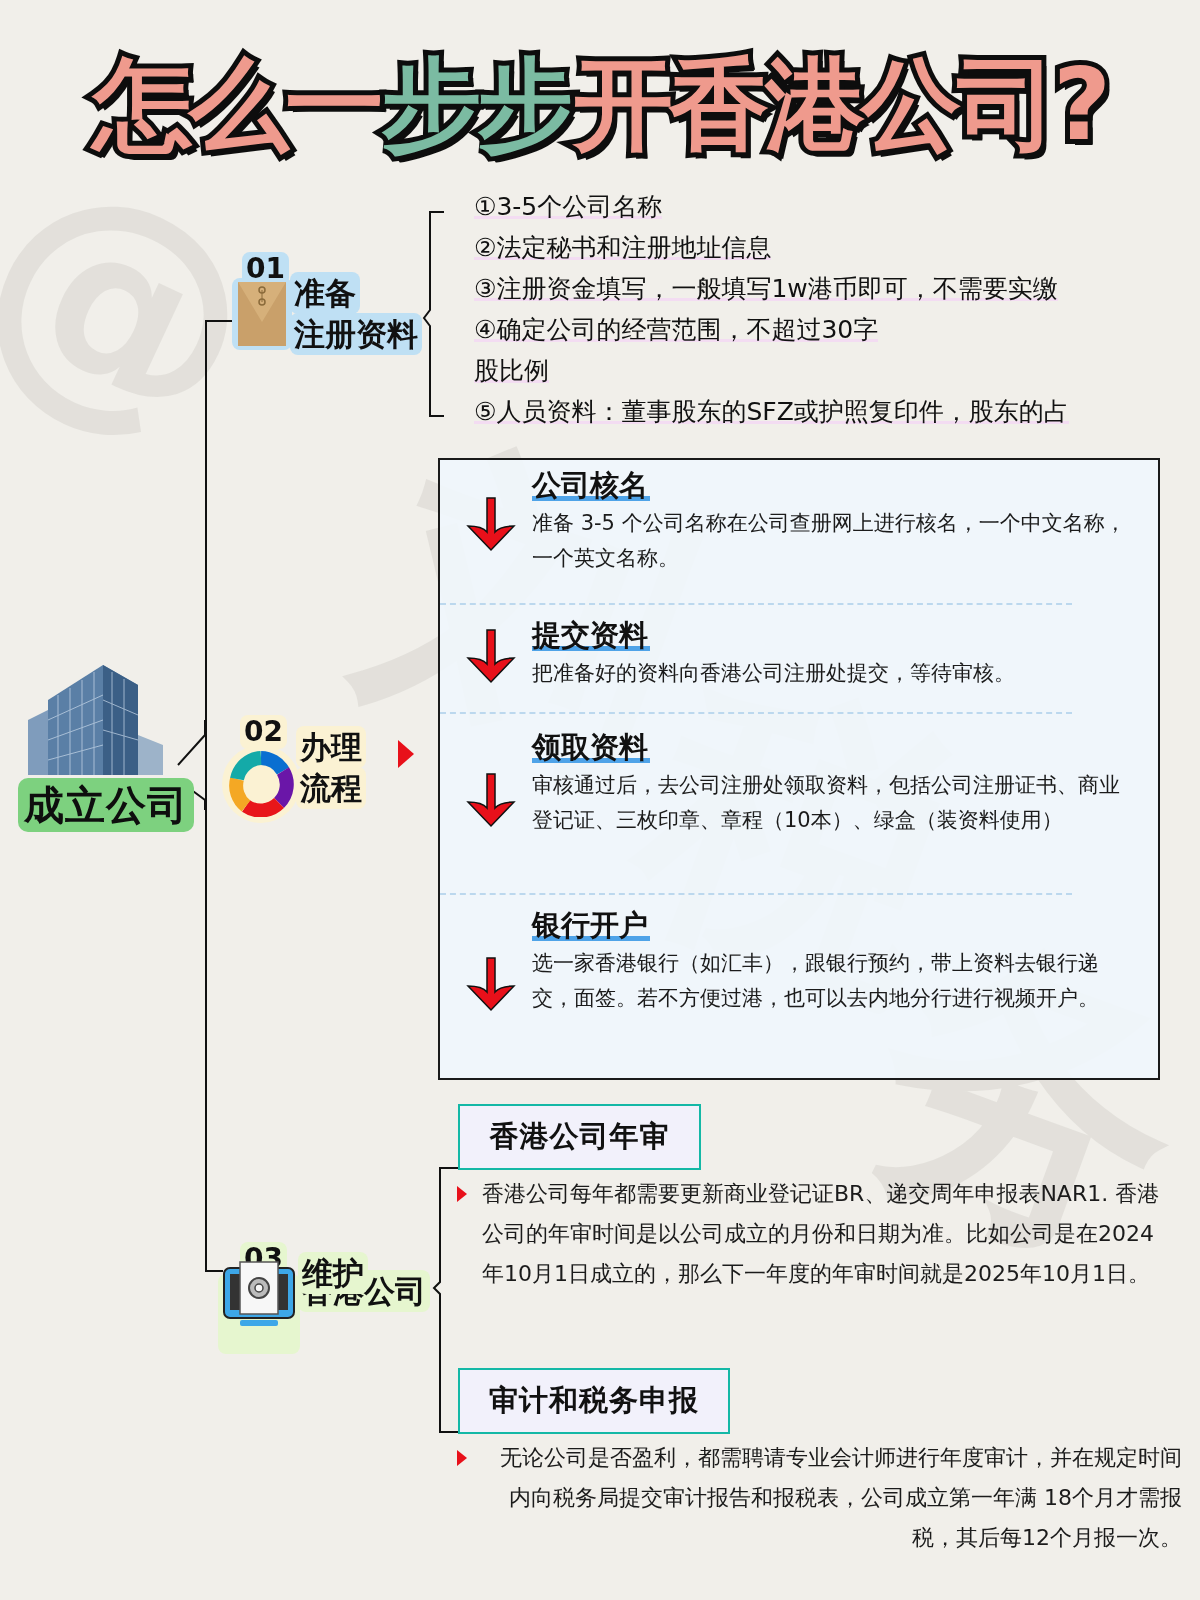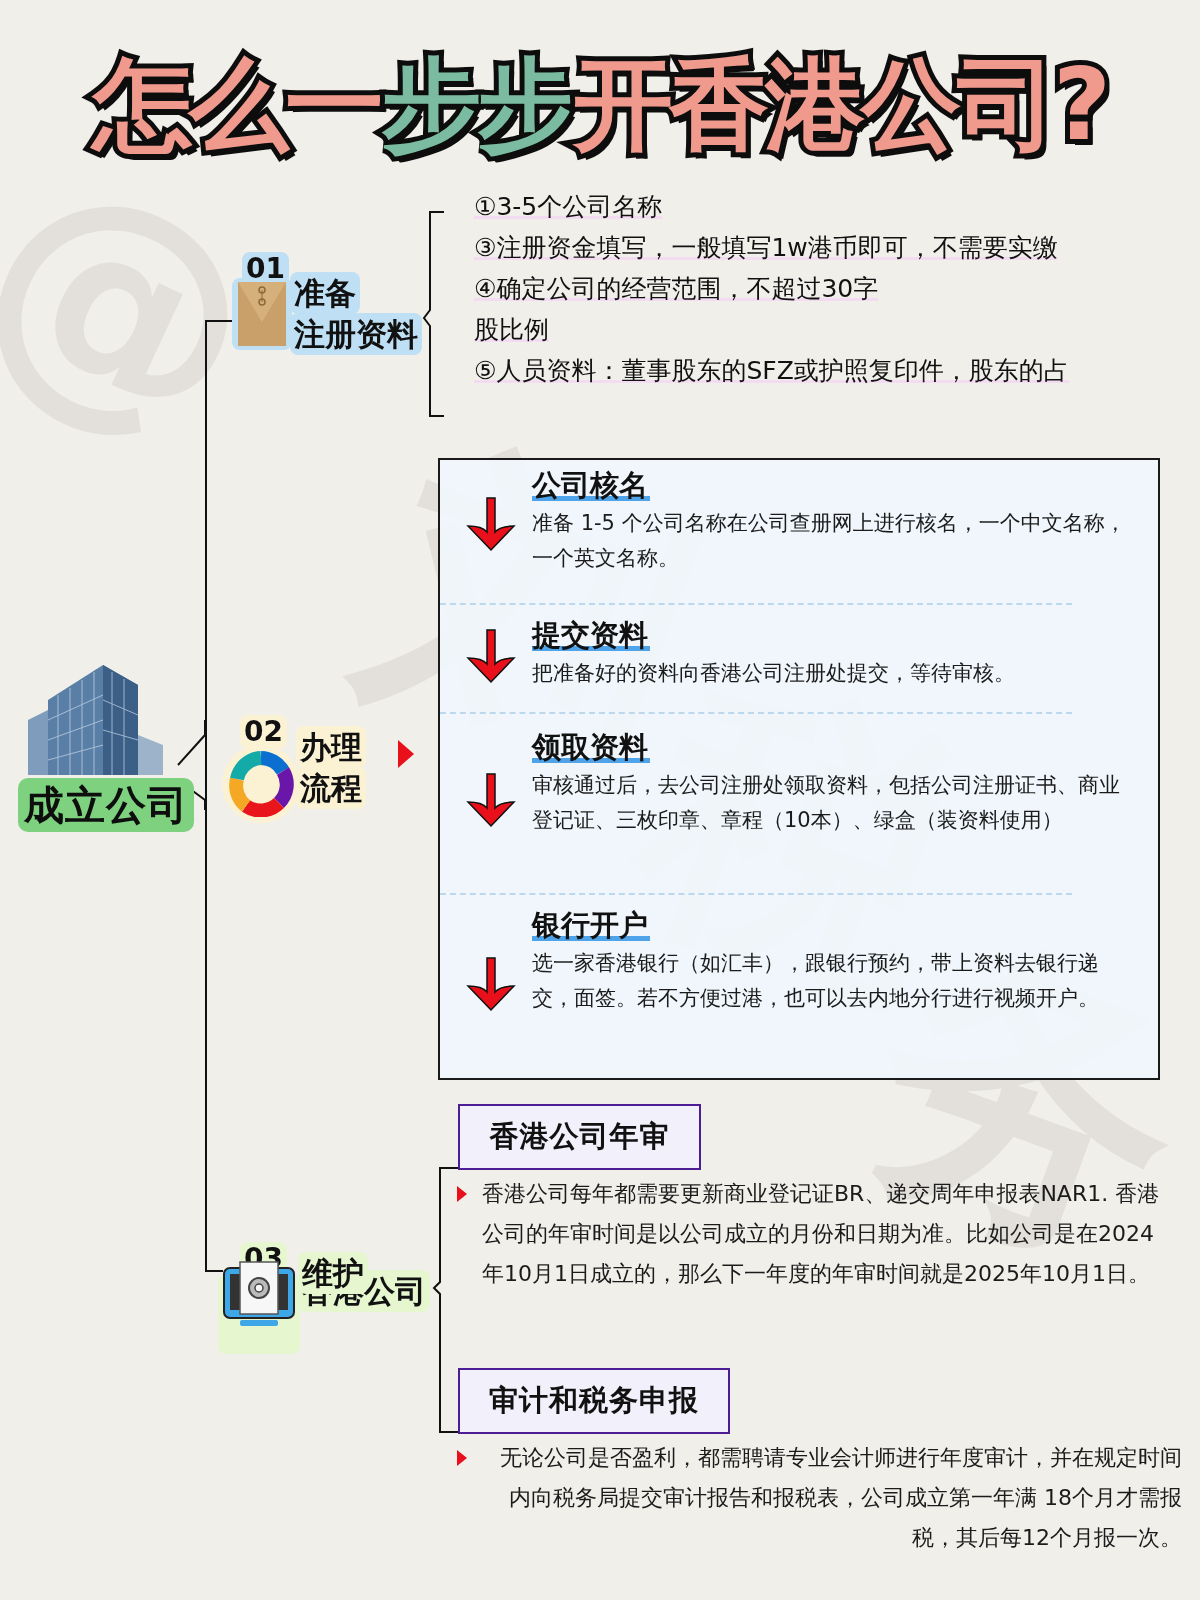--- a/index.html
+++ b/index.html
@@ -74,21 +74,21 @@
     position: absolute; left: 92px; width: 600px; font-size: 21px; line-height: 35px; color: #1b1b1b;
   }
   .step-arrow { position: absolute; left: 26px; width: 50px; height: 56px; }
   .dash {
     position: absolute; left: 0; width: 632px; height: 0;
     border-top: 2px dashed #bcd8ee;
   }
 
   
   .box-title {
-    position: absolute; background: #f2f1fb; border: 2px solid #4c1d95;
+    position: absolute; background: #f2f1fb; border: 2px solid #14b8a6;
     font-size: 29px; font-weight: bold; line-height: 60px; text-align: center;
     letter-spacing: 1px;
   }
   .bullet-text { position: absolute; font-size: 22px; line-height: 40px; color: #1b1b1b; }
   .red-tri {
     position: absolute; width: 0; height: 0;
     border-top: 8px solid transparent; border-bottom: 8px solid transparent;
     border-left: 10px solid #e8101a;
   }
 </style>
@@ -145,20 +145,21 @@
 </svg>
 <div class="node-label blue-glow" style="left:290px;top:272px;">准备</div>
 <div class="node-label blue-glow" style="left:290px;top:313px;">注册资料</div>
 
 <svg class="abs" style="left:420px;top:210px;" width="30" height="210">
   <polyline points="24,2 10,2 10,100 4,108 10,116 10,206 24,206" fill="none" stroke="#111" stroke-width="2"></polyline>
 </svg>
 
 <div class="req-list">
   <div class="req-row"><span class="req-item">①3-5个公司名称</span></div>
+  <div class="req-row"><span class="req-item">②法定秘书和注册地址信息</span></div>
   <div class="req-row"><span class="req-item">③注册资金填写，一般填写1w港币即可，不需要实缴</span></div>
   <div class="req-row"><span class="req-item">④确定公司的经营范围，不超过30字</span></div>
   <div class="req-row"><span class="req-item">股比例</span></div>
   <div class="req-row"><span class="req-item">⑤人员资料：董事股东的SFZ或护照复印件，股东的占</span></div>
 </div>
 
 <div class="num cream-glow" style="left:240px;top:715px;">02</div>
 <div class="abs cream-glow" style="left:222px;top:745px;width:78px;height:78px;border-radius:50%;"></div>
 <svg class="abs" style="left:228px;top:751px;" width="66" height="66" viewBox="0 0 66 66">
   <g fill="none" stroke-width="14">
@@ -173,21 +174,21 @@
 <div class="node-label cream-glow" style="left:296px;top:767px;">流程</div>
 <div class="abs" style="left:398px;top:740px;width:0;height:0;border-top:14px solid transparent;border-bottom:14px solid transparent;border-left:16px solid #e8101a;"></div>
 
 <div class="process-box">
 
   <div class="step" style="top:0;">
     <div class="step-title" style="top:6px;">公司核名</div>
     <svg class="step-arrow" style="top:36px;" viewBox="0 0 50 56">
       <path d="M21 2 L29 2 L29 36 Q34 30 48 30 L25 54 L2 30 Q16 30 21 36 Z" fill="#e8101a" stroke="#111" stroke-width="1.5"></path>
     </svg>
-    <div class="step-desc" style="top:46px;">准备 1-5 个公司名称在公司查册网上进行核名，一个中文名称，一个英文名称。</div>
+    <div class="step-desc" style="top:46px;">准备 3-5 个公司名称在公司查册网上进行核名，一个中文名称，一个英文名称。</div>
   </div>
   <div class="dash" style="top:143px;"></div>
 
   <div class="step" style="top:150px;">
     <div class="step-title" style="top:6px;">提交资料</div>
     <svg class="step-arrow" style="top:18px;" viewBox="0 0 50 56">
       <path d="M21 2 L29 2 L29 36 Q34 30 48 30 L25 54 L2 30 Q16 30 21 36 Z" fill="#e8101a" stroke="#111" stroke-width="1.5"></path>
     </svg>
     <div class="step-desc" style="top:46px;">把准备好的资料向香港公司注册处提交，等待审核。</div>
   </div>

